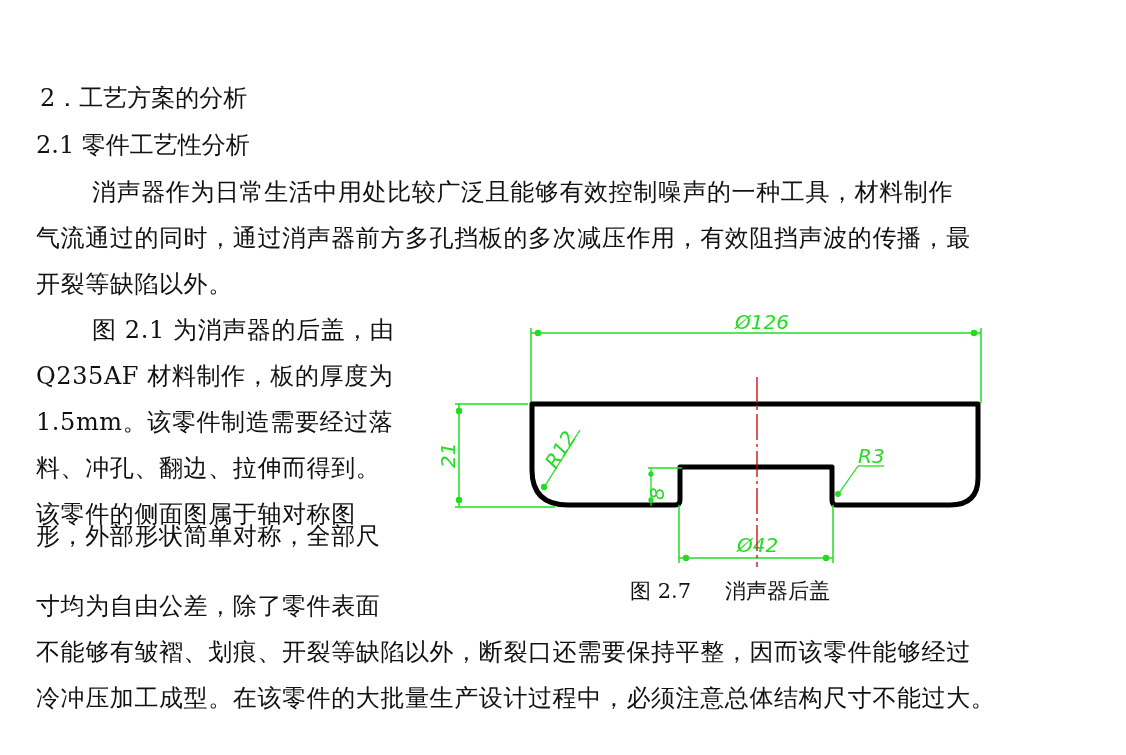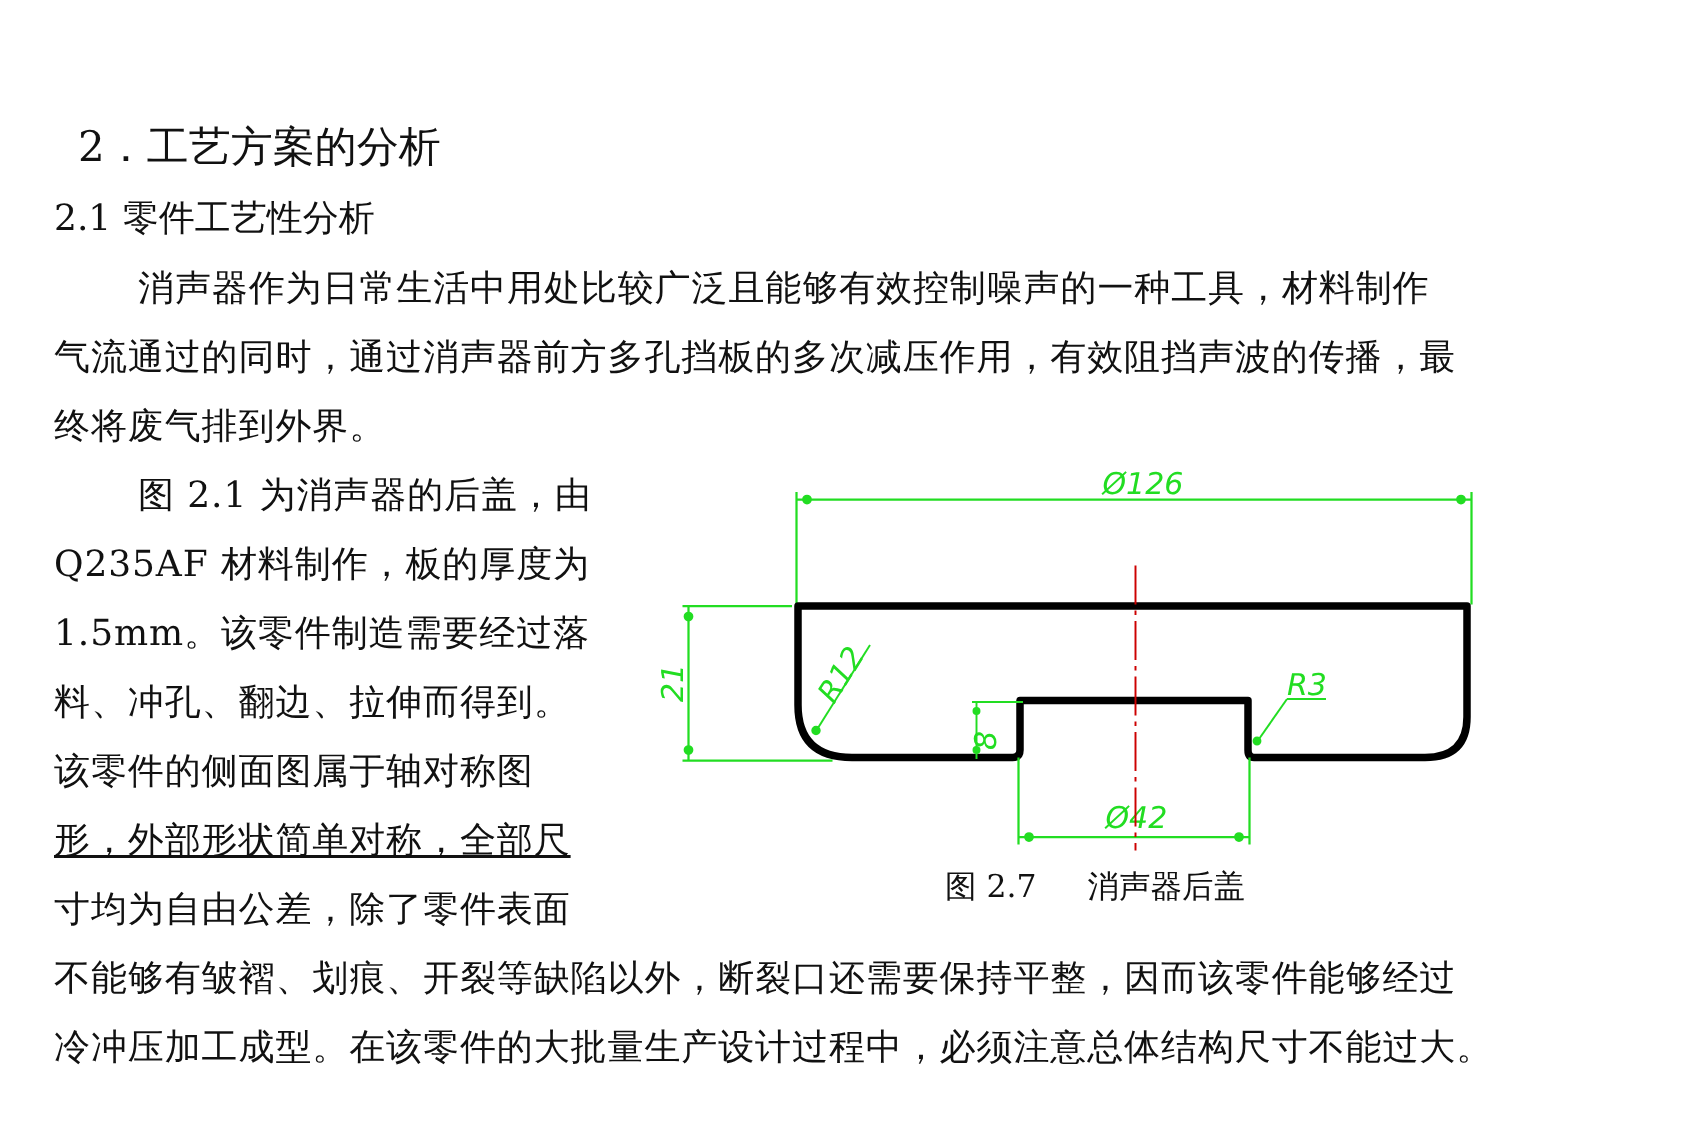--- a/index.html
+++ b/index.html
@@ -5,48 +5,48 @@
   html, body { margin: 0; padding: 0; background: #ffffff; }
   body {
     width: 1126px; height: 755px; position: relative; overflow: hidden;
     font-family: "DejaVu Serif", "Liberation Serif", serif;
     color: #111111;
   }
   .line {
     position: absolute; white-space: nowrap;
     font-size: 24px; line-height: 32px; letter-spacing: 0.6px;
   }
-  .h1 { position: absolute; left: 52px; top: 80px; font-size: 28px; line-height: 36px; white-space: nowrap; }
+  .h1 { position: absolute; left: 40px; top: 80px; font-size: 24px; line-height: 36px; white-space: nowrap; }
   .h2 { position: absolute; left: 36px; top: 129px; font-size: 24px; line-height: 32px; white-space: nowrap; }
   .caption {
     position: absolute; left: 630px; top: 577px; font-size: 21px; line-height: 28px; white-space: nowrap;
   }
   .caption .gap { display: inline-block; width: 34px; }
   #figure { position: absolute; left: 0; top: 0; }
   .dimtext { font-family: "DejaVu Sans", sans-serif; font-style: italic; fill: #22dd22; font-size: 20px; }
 </style>
 </head>
 <body>
 
 <div class="h1">2．工艺方案的分析</div>
 <div class="h2">2.1  零件工艺性分析</div>
 
 <div>
   <div class="line" style="left:92px; top:176px;">消声器作为日常生活中用处比较广泛且能够有效控制噪声的一种工具，材料制作</div>
   <div class="line" style="left:36px; top:222px;">气流通过的同时，通过消声器前方多孔挡板的多次减压作用，有效阻挡声波的传播，最</div>
-  <div class="line" style="left:36px; top:268px;">终将废气排到外界。</div>
+  <div class="line" style="left:36px; top:268px;">开裂等缺陷以外。</div>
 </div>
 
 <div>
   <div class="line" style="left:92px; top:314px;">图 2.1 为消声器的后盖，由</div>
   <div class="line" style="left:36px; top:360px;">Q235AF 材料制作，板的厚度为</div>
   <div class="line" style="left:36px; top:406px;">1.5mm。该零件制造需要经过落</div>
   <div class="line" style="left:36px; top:452px;">料、冲孔、翻边、拉伸而得到。</div>
   <div class="line" style="left:36px; top:498px;">该零件的侧面图属于轴对称图</div>
-  <div class="line" style="left:36px; top:544px;text-decoration:underline;">形，外部形状简单对称，全部尺</div>
+  <div class="line" style="left:36px; top:520px;">形，外部形状简单对称，全部尺</div>
   <div class="line" style="left:36px; top:590px;">寸均为自由公差，除了零件表面</div>
   <div class="line" style="left:36px; top:636px;">不能够有皱褶、划痕、开裂等缺陷以外，断裂口还需要保持平整，因而该零件能够经过</div>
   <div class="line" style="left:36px; top:682px;">冷冲压加工成型。在该零件的大批量生产设计过程中，必须注意总体结构尺寸不能过大。</div>
 </div>
 
 <svg id="figure" width="1126" height="755">
 
   <g stroke="#22dd22" stroke-width="1.5" fill="#22dd22">
     <line x1="531" y1="328" x2="531" y2="403"></line>
     <line x1="981" y1="328" x2="981" y2="403"></line>

